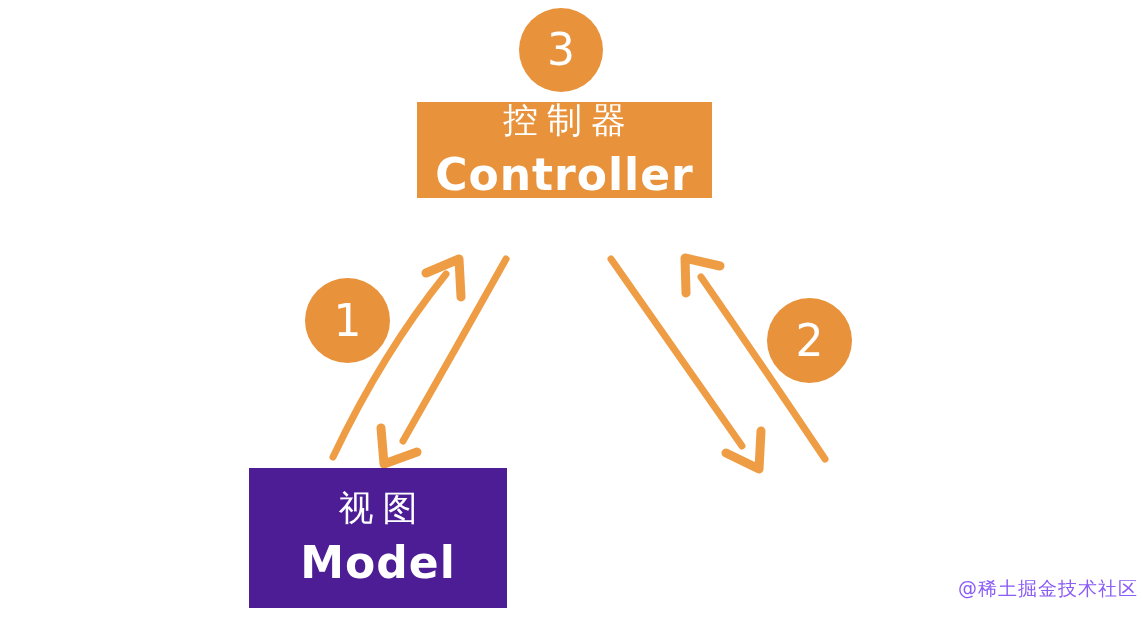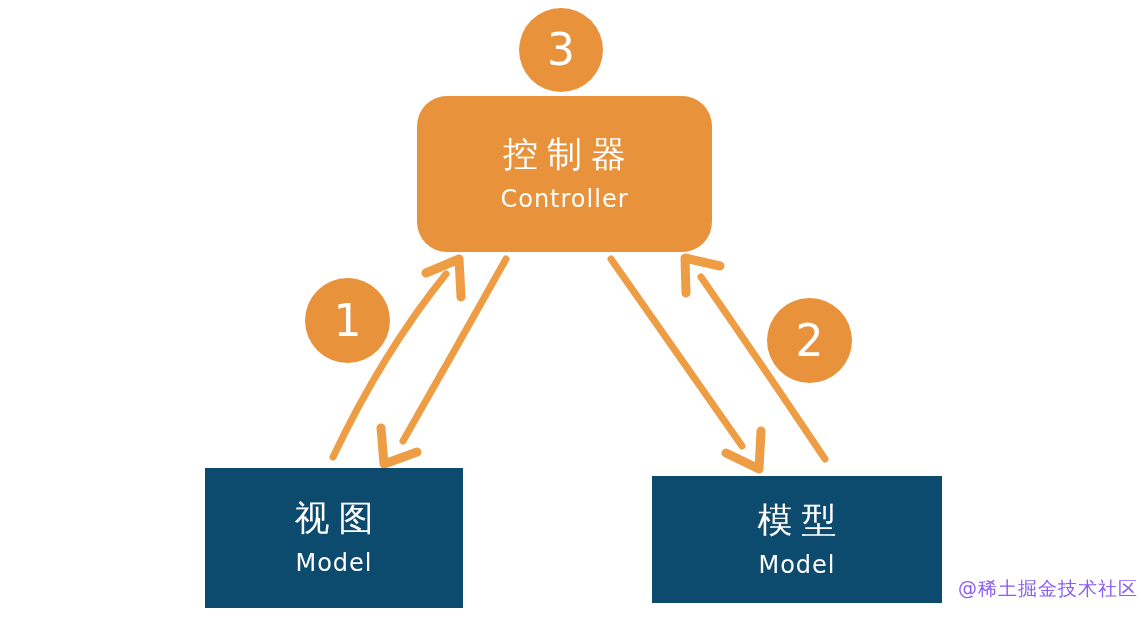--- a/index.html
+++ b/index.html
@@ -20,33 +20,33 @@
     position: absolute;
     display: flex;
     flex-direction: column;
     align-items: center;
     justify-content: center;
     gap: 15px;
     color: #ffffff;
     text-align: center;
   }
   .node-orange { background: #E8933B; }
-  .node-blue   { background: #0c4a6e; }
+  .node-blue   { background: #4c1d95; margin-left: 44px; }
   .node .zh {
     font-size: 35px;
     letter-spacing: 9px;
     text-indent: 9px;
     line-height: 1;
     font-weight: 500;
   }
   .node .en {
-    font-size: 24px;
+    font-size: 44px;
     letter-spacing: 1px;
     line-height: 1;
-    font-weight: 400;
+    font-weight: 700;
   }
   .badge {
     position: absolute;
     background: #E8933B;
     color: #ffffff;
     border-radius: 50%;
     display: flex;
     align-items: center;
     justify-content: center;
     font-size: 44px;
@@ -95,30 +95,26 @@
   <div class="badge" style="left:519px; top:8px; width:84px; height:84px;">
     <span>3</span>
   </div>
   <div class="badge" style="left:305px; top:278px; width:85px; height:85px;">
     <span>1</span>
   </div>
   <div class="badge" style="left:767px; top:298px; width:85px; height:85px;">
     <span>2</span>
   </div>
 
-  <div class="node node-orange" style="left:417px; top:96px; width:295px; height:156px;border-radius:30px;">
+  <div class="node node-orange" style="left:417px; top:102px; width:295px; height:96px;">
     <span class="zh">控制器</span>
     <span class="en">Controller</span>
   </div>
 
   <div class="node node-blue" style="left:205px; top:468px; width:258px; height:140px;">
     <span class="zh">视图</span>
     <span class="en">Model</span>
   </div>
 
-  <div class="node node-blue" style="left:652px; top:476px; width:290px; height:127px;">
-    <span class="zh">模型</span>
-    <span class="en">Model</span>
-  </div>
 
   <div class="watermark">@稀土掘金技术社区</div>
 
 </div>
 
 </body></html>

